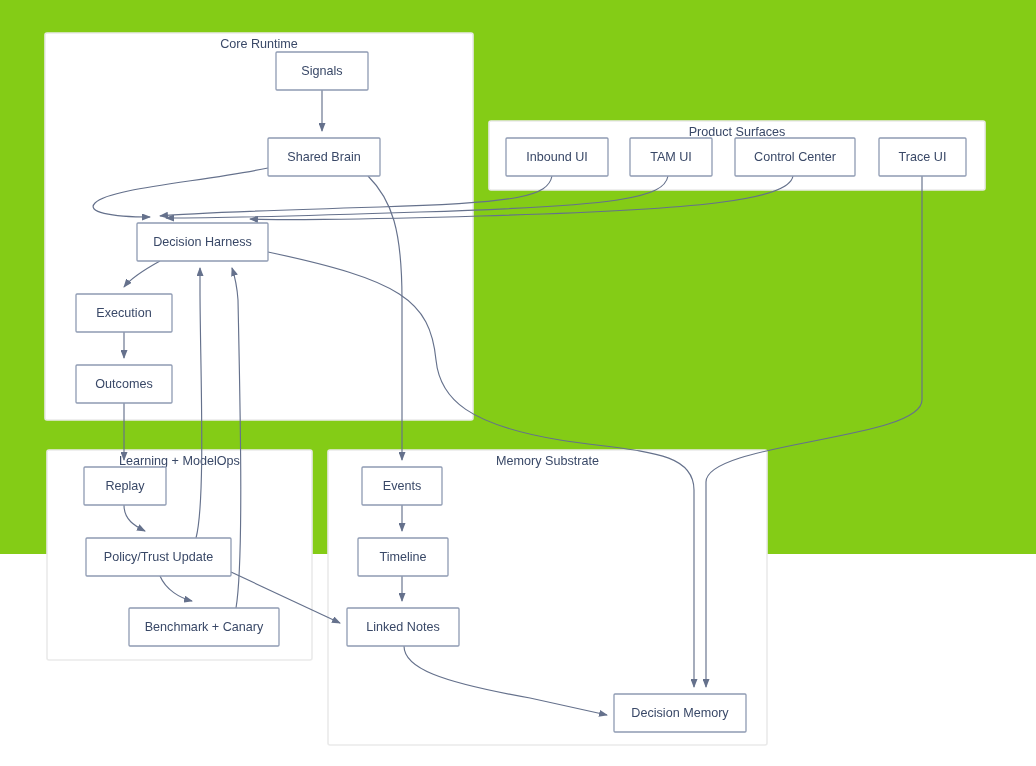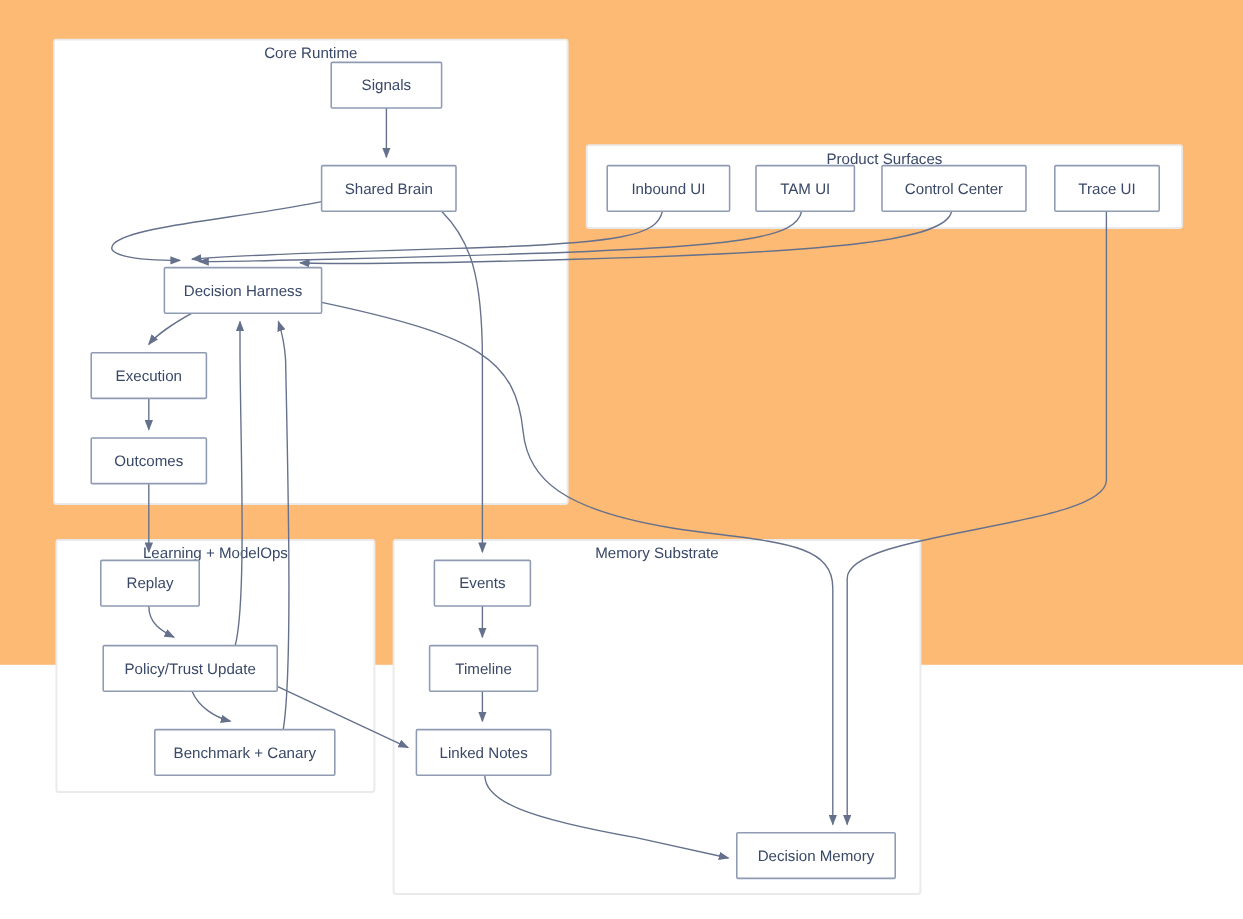--- a/index.html
+++ b/index.html
@@ -11,21 +11,21 @@
   body {
     font-family: "Liberation Sans", "DejaVu Sans", sans-serif;
     width: 1036px;
     height: 766px;
     overflow: hidden;
   }
   #canvas {
     position: relative;
     width: 1036px;
     height: 554px;
-    background: #fdba74;
+    background: #84cc16;
   }
   svg.diagram {
     position: absolute;
     left: 0;
     top: 0;
     width: 1036px;
     height: 766px;
   }
   .cluster-rect {
     fill: #ffffff;

